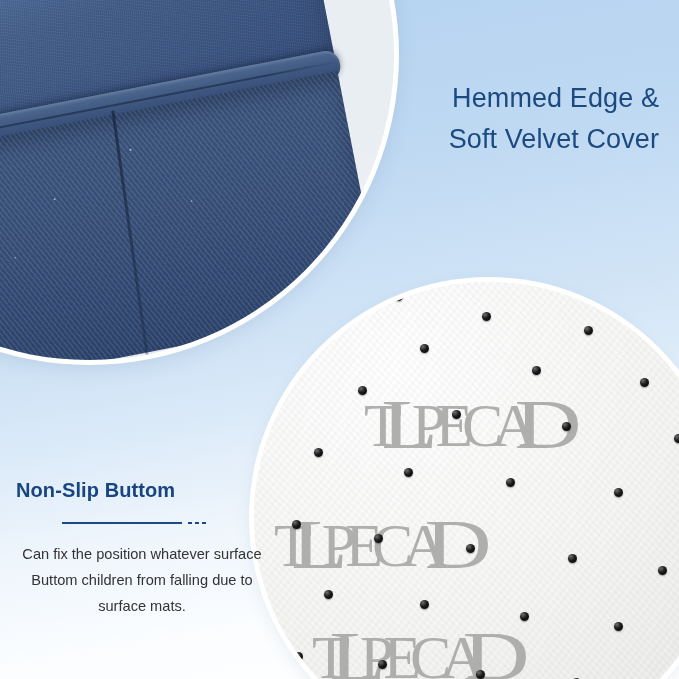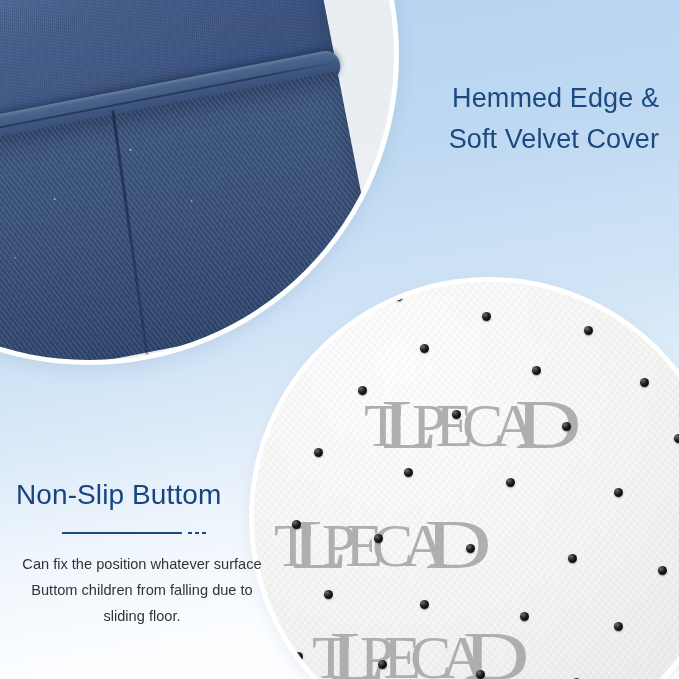--- a/index.html
+++ b/index.html
@@ -157,23 +157,23 @@
     letter-spacing:.1px;
   }
   .heading-top div{display:block;}
 
   
   .block-left{
     position:absolute;left:16px;top:478px;width:256px;
   }
   .heading-left{
     color:#17457f;
-    font-size:28px;
+    font-size:20px;
     line-height:1.22;
-    font-weight:400;
+    font-weight:700;
     letter-spacing:.1px;
     white-space:nowrap;
   }
   .divider{
     position:relative;
     margin:16px 0 0 46px;
     width:152px;height:10px;
   }
   .divider .bar{
     position:absolute;left:0;top:4px;width:120px;height:2px;
@@ -267,17 +267,17 @@
     <div class="divider">
       <div class="bar"></div>
       <div class="d1"></div>
       <div class="d2"></div>
       <div class="d3"></div>
     </div>
 
     <div class="body-left">
       <div>Can fix the position whatever surface</div>
       <div>Buttom children from falling due to</div>
-      <div>sliding floor.</div>
+      <div>surface mats.</div>
     </div>
   </div>
 
 </div>
 
 </body></html>

